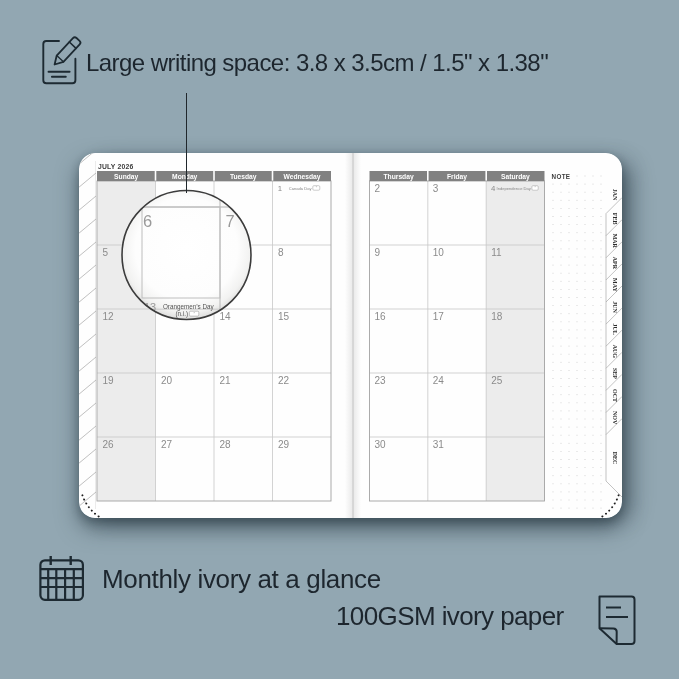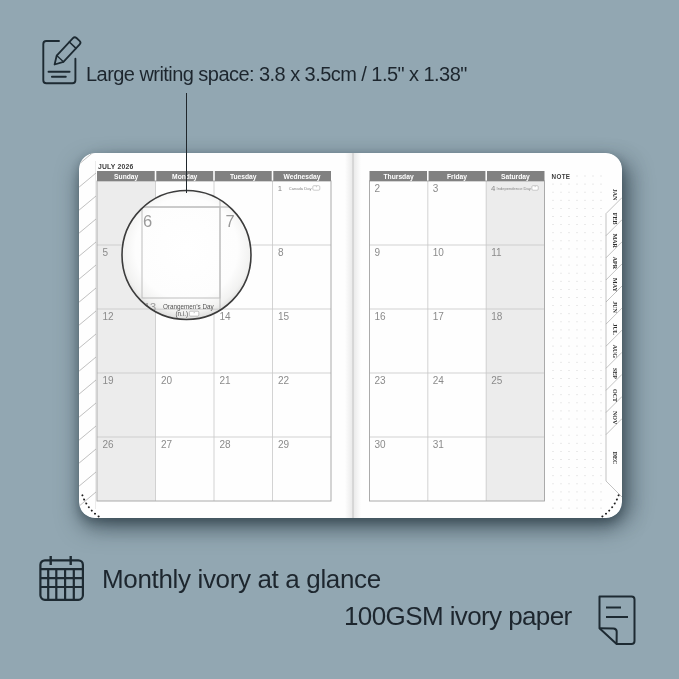--- a/index.html
+++ b/index.html
@@ -17,21 +17,21 @@
       <g transform="translate(16.6,34.5) rotate(-46.9)" stroke-width="1.8">
         <path d="M0 0 L8 -4.6 L31.8 -4.6 Q34.3 -4.6 34.3 -2.1 L34.3 2.1 Q34.3 4.6 31.8 4.6 L8 4.6 Z"></path>
         <line x1="8" y1="-4.6" x2="8" y2="4.6" stroke-width="1.3"></line>
         <line x1="26.5" y1="-4.6" x2="26.5" y2="4.6" stroke-width="1.6"></line>
       </g>
       <path d="M10.5 41.7 L31.6 41.7"></path>
       <path d="M13.9 46.7 L27.8 46.7"></path>
     </g>
   </svg>
 
-  <div class="bigtxt" style="left:86px;top:63px;font-size:20px;letter-spacing:-0.55px;">Large writing space: 3.8 x 3.5cm / 1.5" x 1.38"</div>
+  <div class="bigtxt" style="left:86px;top:49px;font-size:24px;letter-spacing:-0.55px;">Large writing space: 3.8 x 3.5cm / 1.5" x 1.38"</div>
 
   <div style="position:absolute;left:185.6px;top:93px;width:1.2px;height:100px;background:#20272c;z-index:5;"></div>
 
   <svg id="page" style="position:absolute;left:79px;top:153px;border-radius:16px;
      box-shadow:0 4px 8px rgba(30,45,55,.3), 0 10px 22px rgba(30,45,55,.55), 15px 5px 22px -5px rgba(30,45,55,.38);" width="543" height="365" viewBox="0 0 543 365">
     <defs>
       <clipPath id="pageclip">
           <rect x="0" y="0" width="543" height="365" rx="16"></rect>
         </clipPath>
       <pattern id="dots" patternUnits="userSpaceOnUse" x="470" y="18.95" width="8" height="8.1">
@@ -262,21 +262,21 @@
       <line x1="35.8" y1="15.2" x2="35.8" y2="45.8"></line>
       <line x1="2.4" y1="24.2" x2="44.9" y2="24.2"></line>
       <line x1="2.4" y1="33" x2="44.9" y2="33"></line>
       <line x1="12.7" y1="2" x2="12.7" y2="11" stroke-width="2.4"></line>
       <line x1="32.7" y1="2" x2="32.7" y2="11" stroke-width="2.4"></line>
     </g>
   </svg>
 
   <div class="bigtxt" style="left:102px;top:564px;font-size:26px;letter-spacing:-0.35px;">Monthly ivory at a glance</div>
 
-  <div class="bigtxt" style="left:344px;top:601px;font-size:26px;letter-spacing:-0.6px;">100GSM ivory paper</div>
+  <div class="bigtxt" style="left:336px;top:601px;font-size:26px;letter-spacing:-0.6px;">100GSM ivory paper</div>
 
   <svg style="position:absolute;left:595px;top:593px" width="44" height="58" viewBox="0 0 44 58">
     <g fill="none" stroke="#1d2a32" stroke-width="2" stroke-linejoin="round">
       <path d="M4.5 3.5 L36.5 3.5 Q39.5 3.5 39.5 6.5 L39.5 48 Q39.5 51 36.5 51 L21.6 51 L4.5 35.2 Z"></path>
       <path d="M4.5 35.2 L18.4 35.4 Q21.7 35.5 21.7 38.8 L21.6 51"></path>
       <line x1="11" y1="14.5" x2="26" y2="14.5"></line>
       <line x1="11" y1="24" x2="33" y2="24"></line>
     </g>
   </svg>
 

